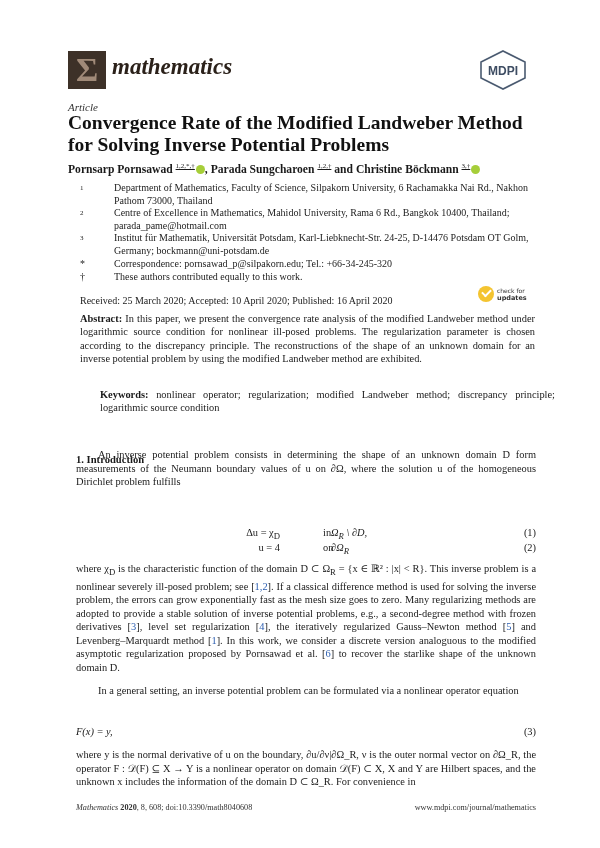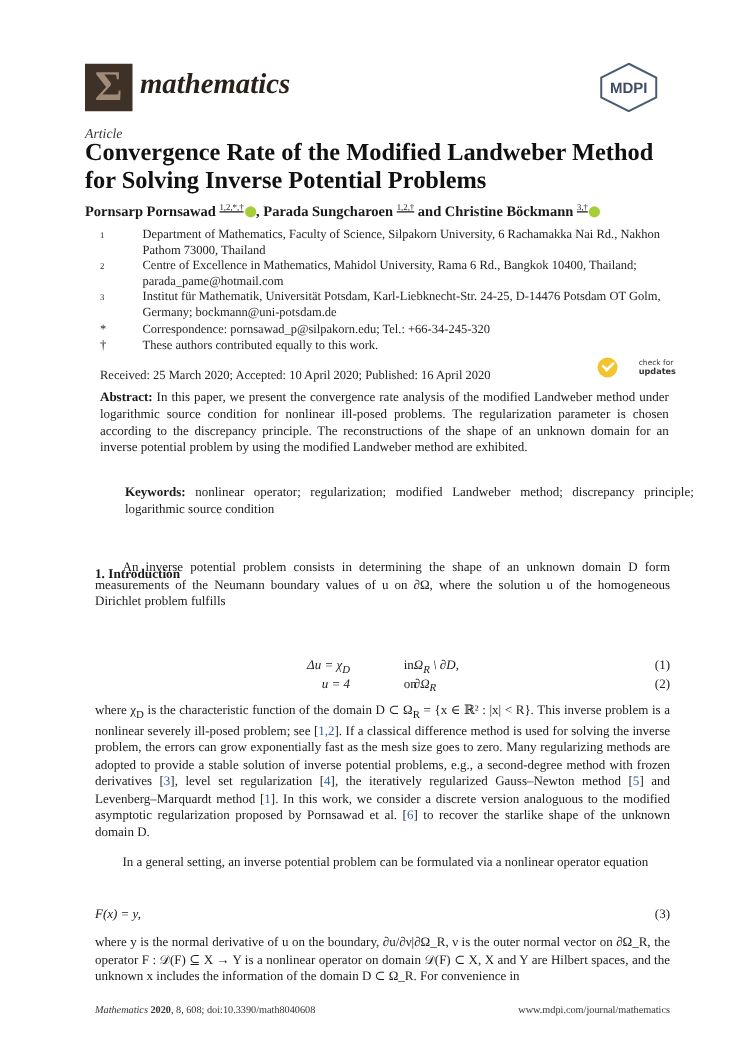--- a/index.html
+++ b/index.html
@@ -15,33 +15,33 @@
   #title { left:68px; top:112px; width:470px; font-size:19.5px; font-weight:bold; line-height:22px; color:#111; }
   #authors { left:68px; top:162px; font-size:11.6px; font-weight:bold; white-space:nowrap; }
   #authors sup { font-size:7px; font-weight:normal; vertical-align:5px;text-decoration:underline; }
   .orcid { display:inline-block; width:9px; height:9px; border-radius:50%; background:#a6ce39; vertical-align:-1px; margin-left:1px; }
   
   .aff { left:80px; width:455px; font-size:10px; line-height:12.5px; color:#222; }
   .aff .mk { position:absolute; left:0; top:0; font-size:7px; }
   .aff .tx { display:block; margin-left:34px; }
   .aff .mk2 { position:absolute; left:0; top:0; font-size:10px; }
   #dates { left:80px; top:295px; font-size:10px; color:#222; }
-  #check-updates { left:478px; top:286px; display:flex; align-items:center; gap:17px; }
+  #check-updates { left:478px; top:286px; display:flex; align-items:center; gap:3px; }
   #cu-icon { width:16px; height:16px; border-radius:50%; background:#f4c430; position:relative; }
   #cu-icon:after { content:""; position:absolute; left:4px; top:3px; width:7px; height:4px; border-left:2px solid #fff; border-bottom:2px solid #fff; transform:rotate(-45deg); }
   #cu-text { font-family:"DejaVu Sans",sans-serif; font-size:6px; line-height:7px; color:#333; }
   #cu-text b { font-size:6.5px; }
   
   .para { left:80px; width:455px; font-size:10.4px; line-height:13.4px; text-align:justify; color:#1a1a1a; }
   .para b { font-weight:bold; }
   #section-title { left:76px; top:454px; font-size:10.6px; font-weight:bold; }
   .body { left:76px; width:460px; font-size:10.4px; line-height:13.5px; text-align:justify; color:#1a1a1a; }
   .indent { text-indent:22px; }
   .eq-row { left:76px; width:460px; height:14px; font-size:10.4px; }
-  .eq-row .lhs { position:absolute; right:256px; text-align:center; font-style:italic; }
+  .eq-row .lhs { position:absolute; right:256px; text-align:center; }
   .eq-row .mid { position:absolute; left:219px;margin-left:28px; }
   .eq-row .rhs { position:absolute; left:255px; font-style:italic; }
   .eq-row .num { position:absolute; right:0; }
   .eq-center { left:76px; width:460px; font-size:10.4px; font-style:italic; }
   .cite { color:#2a5db0; }
   i { font-style:italic; }
   #footer-left { left:76px; top:803px; font-size:8.2px; color:#333; }
   #footer-right { right:64px; top:803px; font-size:8.2px; color:#333; }
 </style>
 </head>

